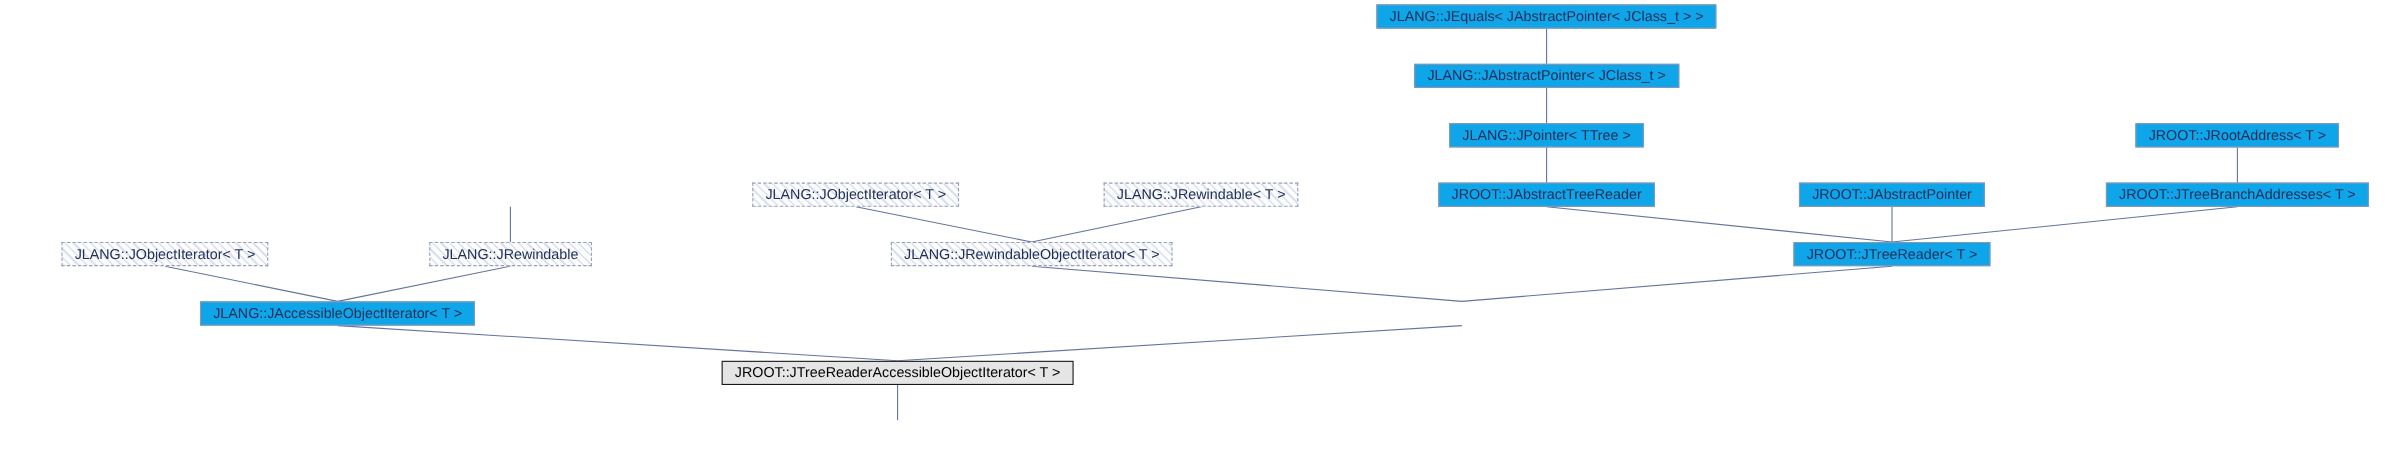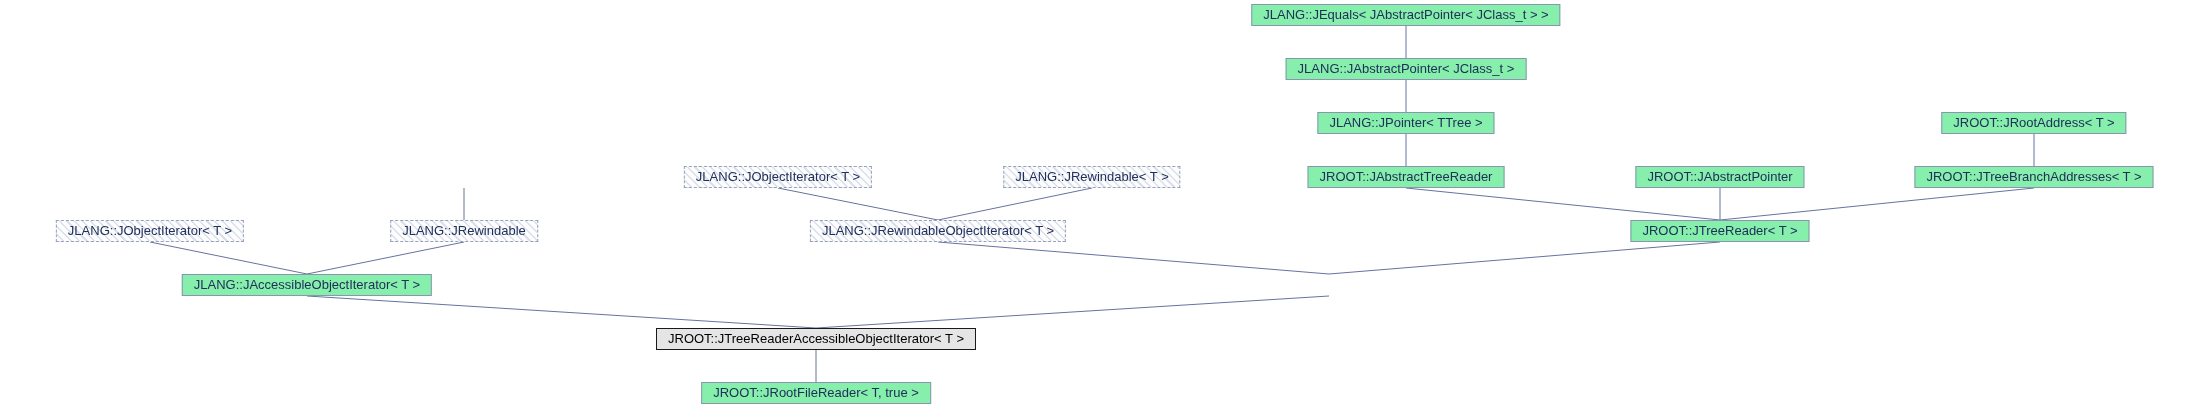--- a/index.html
+++ b/index.html
@@ -30,21 +30,21 @@
   .node {
     position: absolute;
     transform: translateX(-50%);
     height: 20px;
     line-height: 20px;
     padding: 0 11px;
     white-space: nowrap;
     font-size: 13px;
     text-align: center;
     color: #20305a;
-    background: #86efac;
+    background: #0ea5e9;
     border: 1px solid #8a95b2;
     box-sizing: content-box;
     z-index: 2;
   }
   .node.hatched {
     border: 1px dashed #97a1bc;
     background: repeating-linear-gradient(
       45deg,
       #fdfdfe 0px,
       #fdfdfe 4px,
@@ -91,15 +91,14 @@
   <div class="node hatched" style="left:1092px; top:166px">JLANG::JRewindable&lt; T &gt;</div>
   <div class="node solid" style="left:1406px; top:166px">JROOT::JAbstractTreeReader</div>
   <div class="node solid" style="left:1720px; top:166px">JROOT::JAbstractPointer</div>
   <div class="node solid" style="left:2034px; top:166px">JROOT::JTreeBranchAddresses&lt; T &gt;</div>
   <div class="node hatched" style="left:150px;  top:220px">JLANG::JObjectIterator&lt; T &gt;</div>
   <div class="node hatched" style="left:464px;  top:220px">JLANG::JRewindable</div>
   <div class="node solid" style="left:1720px; top:220px">JROOT::JTreeReader&lt; T &gt;</div>
   <div class="node hatched" style="left:938px;  top:220px">JLANG::JRewindableObjectIterator&lt; T &gt;</div>
   <div class="node solid" style="left:307px;  top:274px">JLANG::JAccessibleObjectIterator&lt; T &gt;</div>
   <div class="node main" style="left:816px;  top:328px">JROOT::JTreeReaderAccessibleObjectIterator&lt; T &gt;</div>
-  <div class="node solid" style="left:816px;  top:382px">JROOT::JRootFileReader&lt; T, true &gt;</div>
 
 </div>
 
 </body></html>

